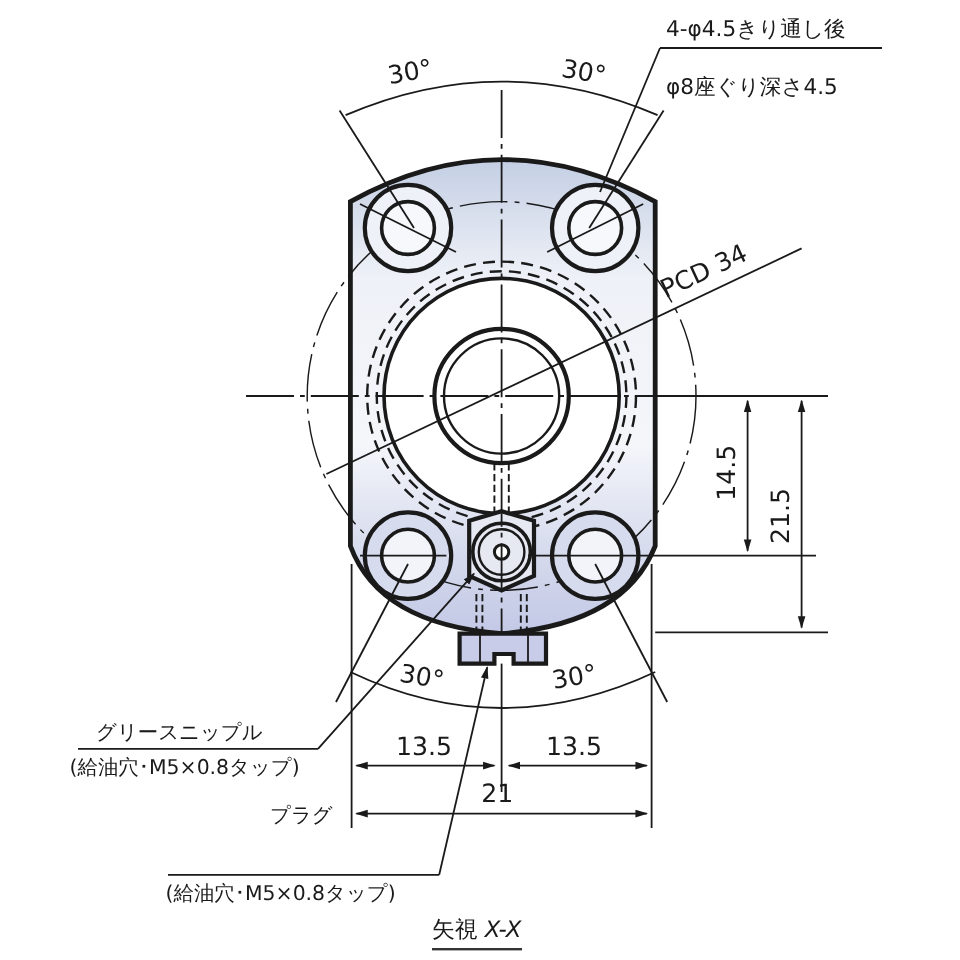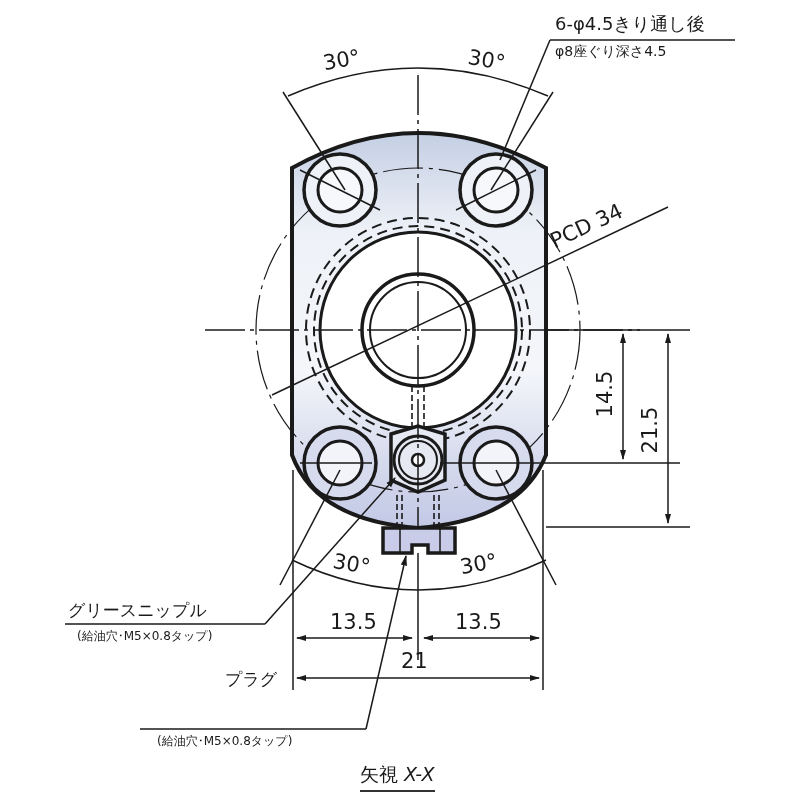--- a/index.html
+++ b/index.html
@@ -1,21 +1,21 @@
 <!DOCTYPE html>
 <html><head>
 <meta charset="utf-8">
 <style>
   html, body { margin: 0; padding: 0; background: #ffffff; }
   body { width: 800px; height: 800px; position: relative; overflow: hidden; font-family: "DejaVu Sans", sans-serif; }
   #drawing { position: absolute; left: 0; top: 0; width: 800px; height: 800px; }
   .lbl { position: absolute; color: #1a1a1a; white-space: nowrap; font-family: "DejaVu Sans", sans-serif; }
   .dim { font-size: 21px; }
   .note { font-size: 17px; }
-  .note-sm { font-size: 12px; margin-left: 19px; }
+  .note-sm { font-size: 17px; }
   .ul { border-bottom: 2px solid #333; }
   .rot { transform-origin: center center; }
   .ital { font-style: italic; }
 </style>
 </head>
 <body>
 
 <svg id="drawing" viewBox="0 0 800 800" xmlns="http://www.w3.org/2000/svg">
   <defs>
     <linearGradient id="bodyGrad" x1="0" y1="0" x2="0" y2="1">
@@ -122,39 +122,39 @@
   </g>
 
   <g stroke="#1a1a1a" stroke-width="1.5" fill="none">
     <line x1="65" y1="624" x2="265" y2="624"></line>
     <line x1="265" y1="624" x2="395" y2="478" marker-end="url(#arr)"></line>
     <line x1="140" y1="729" x2="366" y2="729"></line>
     <line x1="366" y1="729" x2="406" y2="556" marker-end="url(#arr)"></line>
   </g>
 </svg>
 
-<div class="lbl note" style="left:555px; top:12px; font-size:18px;">6-φ4.5きり通し後</div>
-<div class="lbl note" style="left:555px; top:43px; font-size:14px;">φ8座ぐり深さ4.5</div>
+<div class="lbl note" style="left:555px; top:12px; font-size:18px;">4-φ4.5きり通し後</div>
+<div class="lbl note" style="left:555px; top:60px; font-size:18px;">φ8座ぐり深さ4.5</div>
 
 <div class="lbl dim rot" style="left:323px; top:48px; transform:rotate(-10deg);">30°</div>
 <div class="lbl dim rot" style="left:468px; top:48px; transform:rotate(10deg);">30°</div>
 
 <div class="lbl dim rot" style="left:548px; top:214px; transform:rotate(-25deg);">PCD 34</div>
 
 <div class="lbl dim rot" style="left:582px; top:382px; transform:rotate(-90deg);">14.5</div>
 <div class="lbl dim rot" style="left:627px; top:418px; transform:rotate(-90deg);">21.5</div>
 
 <div class="lbl dim rot" style="left:333px; top:552px; transform:rotate(10deg);">30°</div>
 <div class="lbl dim rot" style="left:460px; top:552px; transform:rotate(-10deg);">30°</div>
 
 <div class="lbl dim" style="left:330px; top:610px;">13.5</div>
 <div class="lbl dim" style="left:455px; top:610px;">13.5</div>
 <div class="lbl dim" style="left:401px; top:649px;">21</div>
 
-<div class="lbl note" style="left:68px; top:599px;">グリースニップル</div>
+<div class="lbl note" style="left:80px; top:599px;">グリースニップル</div>
 <div class="lbl note-sm" style="left:58px; top:628px;">(給油穴･M5×0.8タップ)</div>
 
 <div class="lbl note" style="left:225px; top:668px;">プラグ</div>
 <div class="lbl note-sm" style="left:138px; top:733px;">(給油穴･M5×0.8タップ)</div>
 
 <div class="lbl ul" style="left:360px; top:762px; font-size:19px; padding-bottom:2px;">
   <span>矢視</span>
   <span class="ital">X-X</span>
 </div>
 

